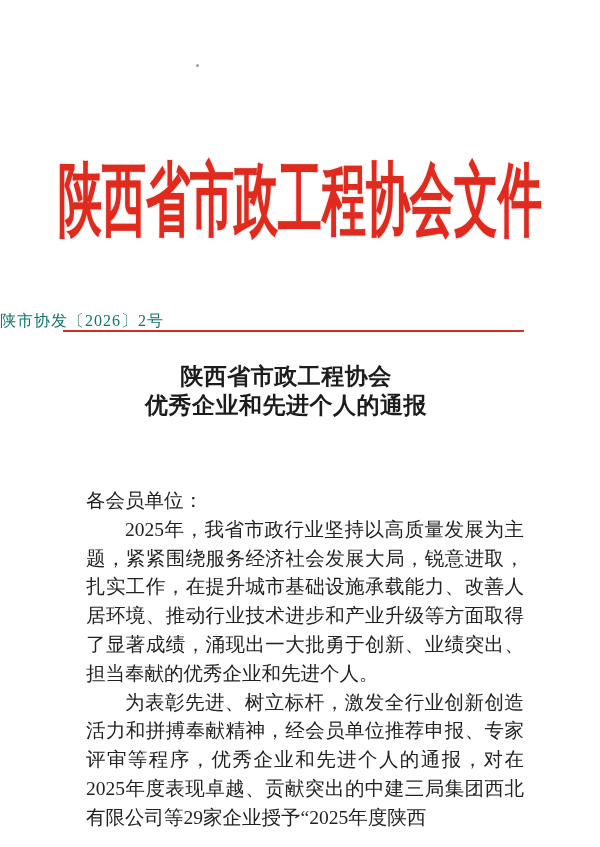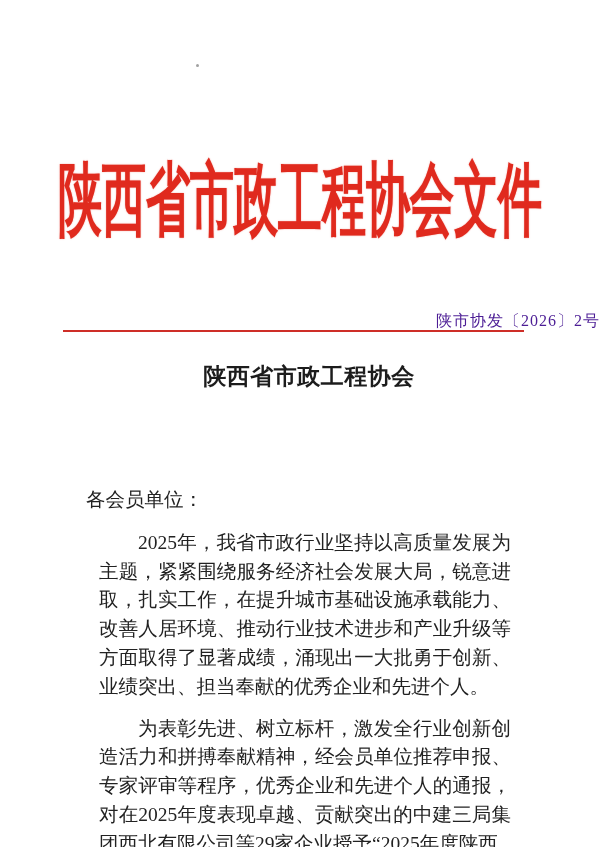--- a/index.html
+++ b/index.html
@@ -43,25 +43,25 @@
     transform-origin: top center;
     text-shadow: 0 0 1px rgba(224, 42, 30, 0.55);
     white-space: nowrap;
   }
   
   .doc-number {
     position: absolute;
     top: 311px;
     left: 0;
     width: 600px;
-    text-align: right;
+    text-align: left;
     font-size: 16px;
     line-height: 20px;
     letter-spacing: 1px;
-    color: #4c1d95;
+    color: #0f766e;
   }
   
   .red-rule {
     position: absolute;
     top: 330px;
     left: 63px;
     width: 461px;
     height: 2px;
     background: #ce2e28;
   }
@@ -70,58 +70,57 @@
     position: absolute;
     top: 362px;
     left: 0;
     width: 572px;
     text-align: center;
     font-weight: bold;
     font-size: 23px;
     line-height: 29px;
     color: #1c1c1c;
     letter-spacing: 0.5px;
-    padding-left: 23px;
   }
   
   .body-text {
     position: absolute;
     top: 487px;
     left: 86px;
     width: 438px;
     font-size: 19.5px;
     line-height: 28.8px;
     color: #222222;
     text-align: justify;
   }
   .body-text .salutation {
     margin: 0;
     text-indent: 0;
-    font-family: Liberation Mono, monospace;
   }
   .body-text p.para {
-    margin: 13px;
+    margin: 0;
     text-indent: 2em;
   }
 </style>
 </head>
 <body>
 
 <div class="page">
 
   <div class="artifact-dot"></div>
 
   <div class="masthead">陕西省市政工程协会文件</div>
 
   <div class="doc-number">陕市协发〔2026〕2号</div>
 
   <div class="red-rule"></div>
 
   <div class="doc-title">
     <div>陕西省市政工程协会</div>
+    <div>优秀企业和先进个人的通报</div>
   </div>
 
   <div class="body-text">
     <p class="salutation">各会员单位：</p>
     <p class="para">2025年，我省市政行业坚持以高质量发展为主题，紧紧围绕服务经济社会发展大局，锐意进取，扎实工作，在提升城市基础设施承载能力、改善人居环境、推动行业技术进步和产业升级等方面取得了显著成绩，涌现出一大批勇于创新、业绩突出、担当奉献的优秀企业和先进个人。</p>
     <p class="para">为表彰先进、树立标杆，激发全行业创新创造活力和拼搏奉献精神，经会员单位推荐申报、专家评审等程序，优秀企业和先进个人的通报，对在2025年度表现卓越、贡献突出的中建三局集团西北有限公司等29家企业授予“2025年度陕西</p>
   </div>
 
 </div>
 

